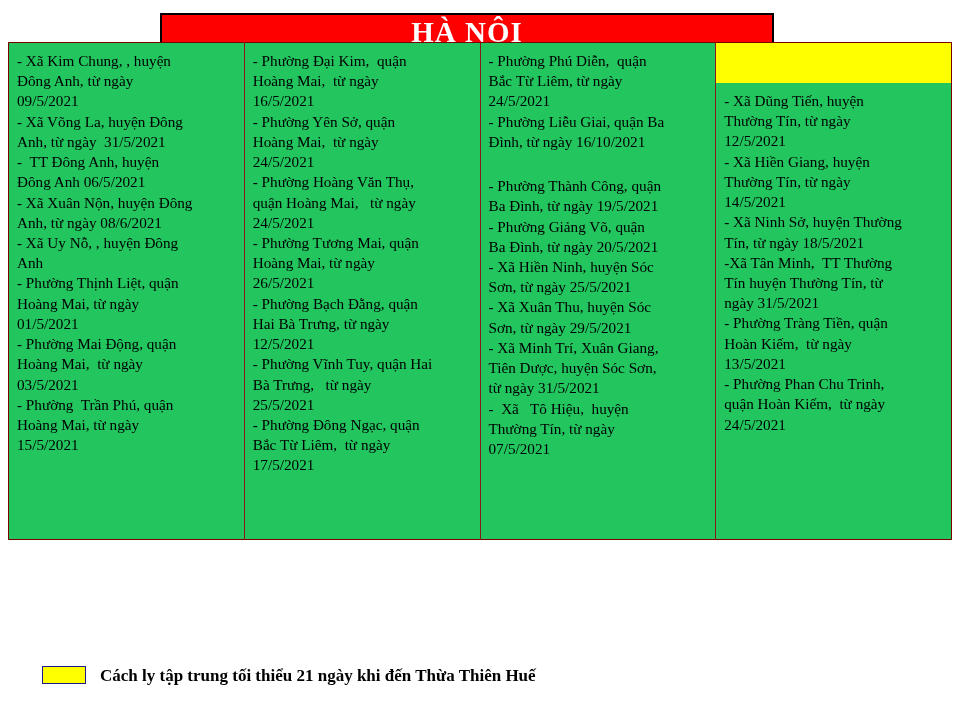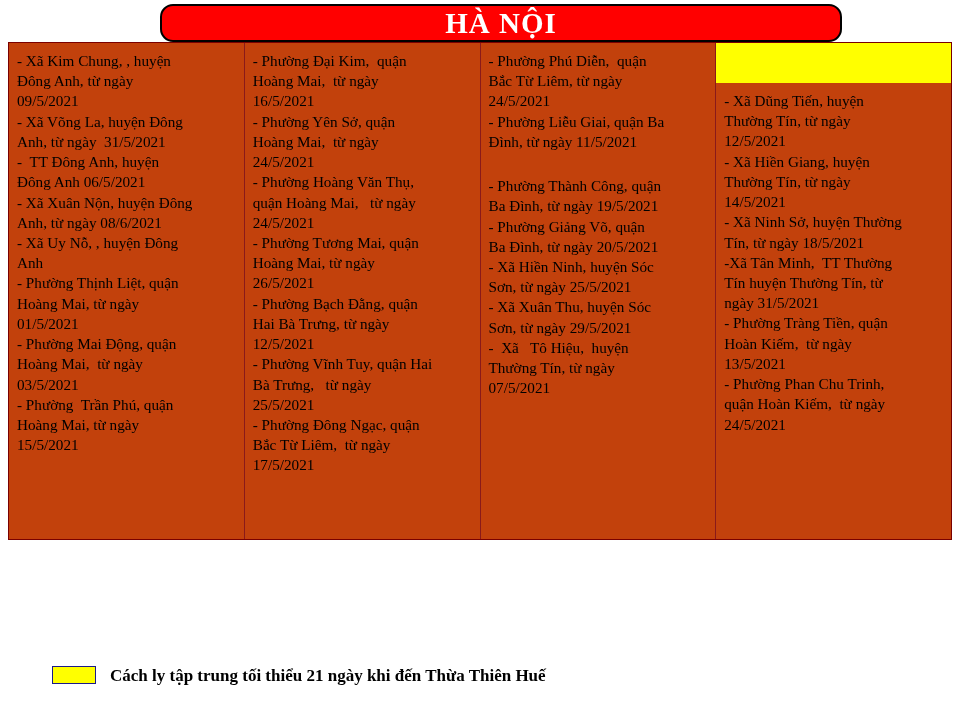--- a/index.html
+++ b/index.html
@@ -17,26 +17,26 @@
   .page {
     position: relative;
     width: 960px;
     height: 720px;
   }
 
   
   .title-banner {
     position: absolute;
     left: 160px;
-    top: 4px;
-    width: 682px;
+    top: 13px;
+    width: 614px;
     height: 38px;
     background: #ff0000;
     border: 2px solid #000000;
-    border-radius: 13px;
+    border-radius: 0;
     display: flex;
     align-items: center;
     justify-content: center;
     box-sizing: border-box;
   }
   .title-text {
     color: #ffffff;
     font-family: "Liberation Serif", serif;
     font-weight: bold;
     font-size: 29px;
@@ -51,21 +51,21 @@
     top: 42px;
     width: 944px;
     height: 498px;
     display: flex;
     background: #ffff00;
     border: 1px solid #7a0000;
     box-sizing: border-box;
   }
   .col {
     flex: 1 1 0;
-    background: #c2410c;
+    background: #22c55e;
     border-right: 1px solid #8a1a1a;
     padding: 8px 12px 6px 8px;
     box-sizing: border-box;
     overflow: hidden;
   }
   .col:last-child {
     border-right: none;
     margin-top: 40px;
   }
   .entry {
@@ -77,21 +77,21 @@
     white-space: pre-wrap;
     text-align: left;
   }
   .entry.gap {
     margin-top: 24px;
   }
 
   
   .legend {
     position: absolute;
-    left: 52px;
+    left: 42px;
     top: 666px;
     display: flex;
     align-items: center;
   }
   .legend-swatch {
     width: 44px;
     height: 18px;
     background: #ffff00;
     border: 1px solid #1a1a8a;
     box-sizing: border-box;
@@ -161,29 +161,32 @@
       <p class="entry">- Phường Đông Ngạc, quận
 Bắc Từ Liêm,  từ ngày
 17/5/2021</p>
     </div>
 
     <div class="col">
       <p class="entry">- Phường Phú Diễn,  quận
 Bắc Từ Liêm, từ ngày
 24/5/2021</p>
       <p class="entry">- Phường Liễu Giai, quận Ba
-Đình, từ ngày 11/5/2021</p>
+Đình, từ ngày 16/10/2021</p>
       <p class="entry gap">- Phường Thành Công, quận
 Ba Đình, từ ngày 19/5/2021</p>
       <p class="entry">- Phường Giảng Võ, quận
 Ba Đình, từ ngày 20/5/2021</p>
       <p class="entry">- Xã Hiền Ninh, huyện Sóc
 Sơn, từ ngày 25/5/2021</p>
       <p class="entry">- Xã Xuân Thu, huyện Sóc
 Sơn, từ ngày 29/5/2021</p>
+      <p class="entry">- Xã Minh Trí, Xuân Giang,
+Tiên Dược, huyện Sóc Sơn,
+từ ngày 31/5/2021</p>
       <p class="entry">-  Xã   Tô Hiệu,  huyện
 Thường Tín, từ ngày
 07/5/2021</p>
     </div>
 
     <div class="col">
       <p class="entry">- Xã Dũng Tiến, huyện
 Thường Tín, từ ngày
 12/5/2021</p>
       <p class="entry">- Xã Hiền Giang, huyện

